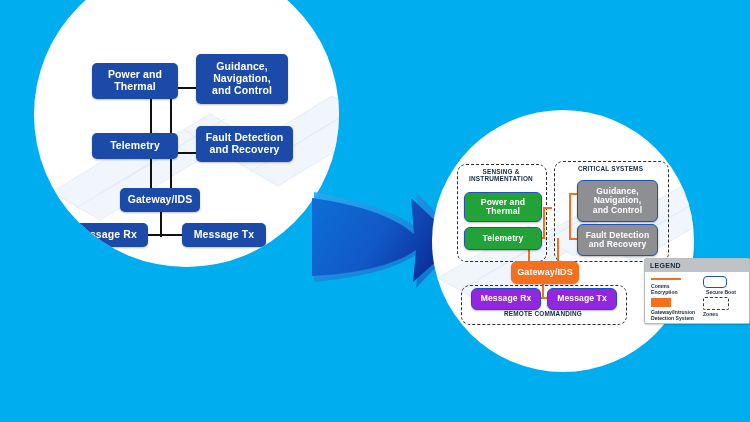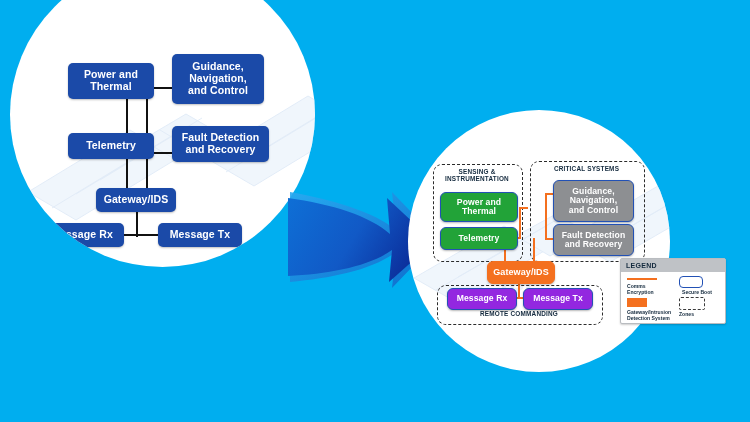--- a/index.html
+++ b/index.html
@@ -1,21 +1,21 @@
 <!DOCTYPE html>
 <html><head>
 <meta charset="utf-8">
 <style>
   html,body{margin:0;padding:0;}
   body{
     width:750px;height:422px;overflow:hidden;position:relative;
     background:#00AEEF;
     font-family:"Liberation Sans", sans-serif;
   }
-  .stage{position:absolute;inset:0;}
+  .stage{position:absolute;inset:0;margin-left:24px;}
 
   
   .circle{
     position:absolute;border-radius:50%;background:#ffffff;overflow:hidden;
   }
   .circle.left{left:10px;top:-38px;width:305px;height:305px;}
   .circle.right{left:408px;top:110px;width:262px;height:262px;}
 
   
   .sat{position:absolute;pointer-events:none;opacity:.55;}

